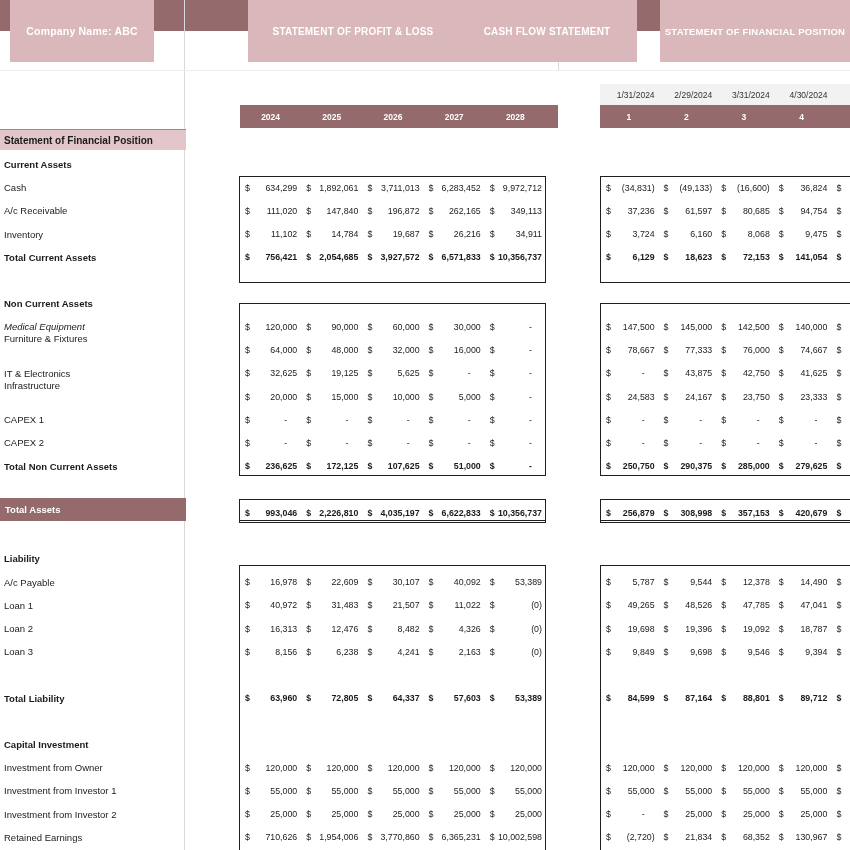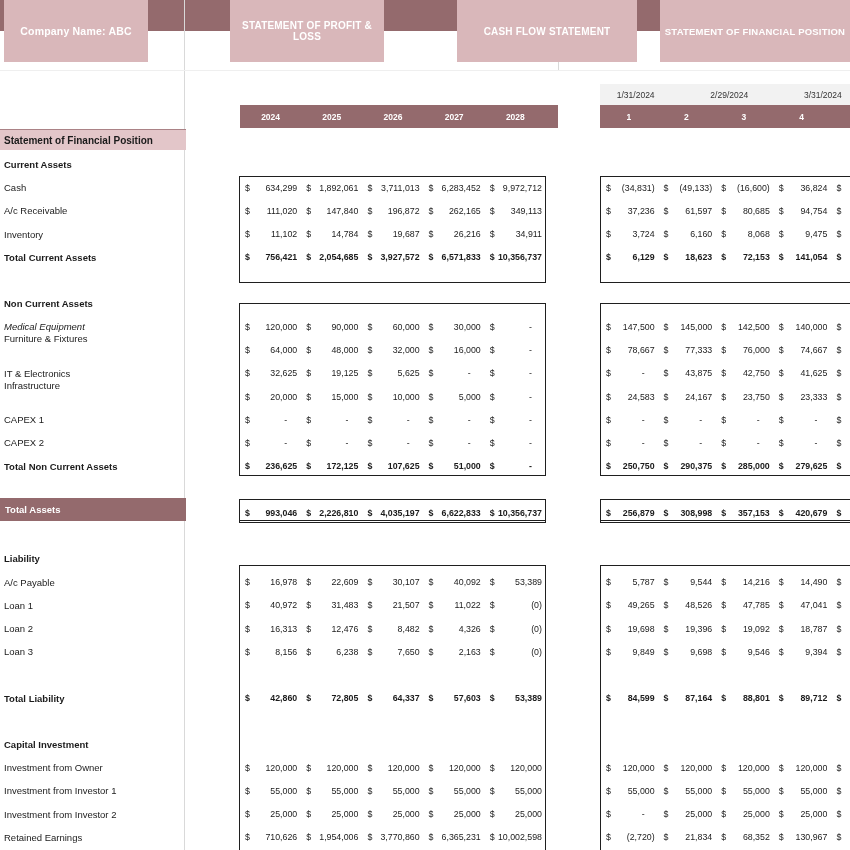--- a/index.html
+++ b/index.html
@@ -8,25 +8,25 @@
   }
   html,body{margin:0;padding:0;}
   body{width:850px;height:850px;overflow:hidden;position:relative;background:#fff;
        font-family:"Liberation Sans",sans-serif;color:var(--ink);}
   .abs{position:absolute;}
   .top-band{left:0;top:0;width:850px;height:31px;background:var(--dark);}
   .vline{top:0;width:1px;height:850px;background:#d9d9d9;}
   .hline{left:0;top:70px;width:850px;height:1px;background:#efefef;}
   .tab{top:0;height:62px;background:var(--pink);color:#fff;display:flex;align-items:center;
        justify-content:center;text-align:center;font-weight:bold;font-size:10px;letter-spacing:.2px;z-index:3;}
-  .tab1{left:4px;width:144px;font-size:10.5px;}
-  .tab2{left:230px;width:154px;}
+  .tab1{left:10px;width:144px;font-size:10.5px;}
+  .tab2{left:248px;width:210px;}
   .tab3{left:457px;width:180px;}
   .tab4{left:660px;width:190px;font-size:9.5px;}
-  .date-row{left:600px;top:84px;width:250px;height:21px;background:var(--hdr-gray);display:flex;gap:36px;}
+  .date-row{left:600px;top:84px;width:250px;height:21px;background:var(--hdr-gray);display:flex;}
   .date-cell{flex:0 0 57.6px;display:flex;align-items:center;justify-content:flex-end;
              padding-right:3px;box-sizing:border-box;font-size:8.5px;color:#333;}
   .year-band{left:240px;top:105px;width:318px;height:23px;background:var(--dark);display:flex;}
   .month-band{left:600px;top:105px;width:250px;height:23px;background:var(--dark);display:flex;}
   .band-cell{display:flex;align-items:center;justify-content:center;color:#fff;
              font-weight:bold;font-size:8.5px;}
   .year-band .band-cell{flex:0 0 61.2px;}
   .month-band .band-cell{flex:0 0 57.6px;}
   .sfp-band{left:0;top:129px;width:186px;height:21px;background:var(--band-pink);
             border-top:1px solid #ab8286;display:flex;align-items:center;padding-left:4px;
@@ -443,35 +443,35 @@
       <div class="cell">
         <span>$</span>
         <span class="v">8,156</span>
       </div>
       <div class="cell">
         <span>$</span>
         <span class="v">6,238</span>
       </div>
       <div class="cell">
         <span>$</span>
-        <span class="v">7,650</span>
+        <span class="v">4,241</span>
       </div>
       <div class="cell">
         <span>$</span>
         <span class="v">2,163</span>
       </div>
       <div class="cell">
         <span>$</span>
         <span class="v">(0)</span>
       </div>
     </div>
     <div class="abs drow a bold" style="left: 240px; top: 686.6px; width: 306px; height: 23.2px;">
       <div class="cell">
         <span>$</span>
-        <span class="v">42,860</span>
+        <span class="v">63,960</span>
       </div>
       <div class="cell">
         <span>$</span>
         <span class="v">72,805</span>
       </div>
       <div class="cell">
         <span>$</span>
         <span class="v">64,337</span>
       </div>
       <div class="cell">
@@ -829,21 +829,21 @@
       <div class="cell">
         <span>$</span>
         <span class="v">5,787</span>
       </div>
       <div class="cell">
         <span>$</span>
         <span class="v">9,544</span>
       </div>
       <div class="cell">
         <span>$</span>
-        <span class="v">14,216</span>
+        <span class="v">12,378</span>
       </div>
       <div class="cell">
         <span>$</span>
         <span class="v">14,490</span>
       </div>
       <div class="cell">
         <span>$</span>
       </div>
     </div>
     <div class="abs drow m" style="left: 601px; top: 593.8px; width: 288px; height: 23.2px;">

